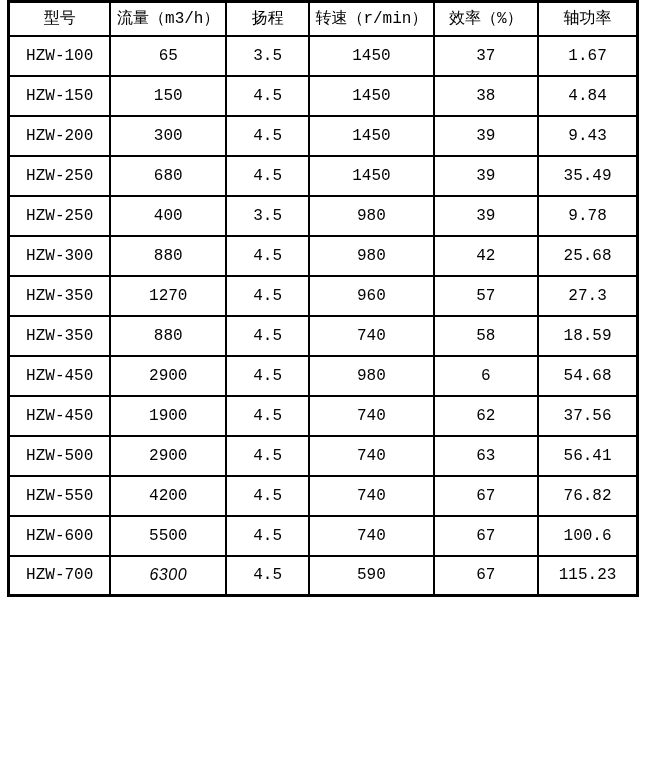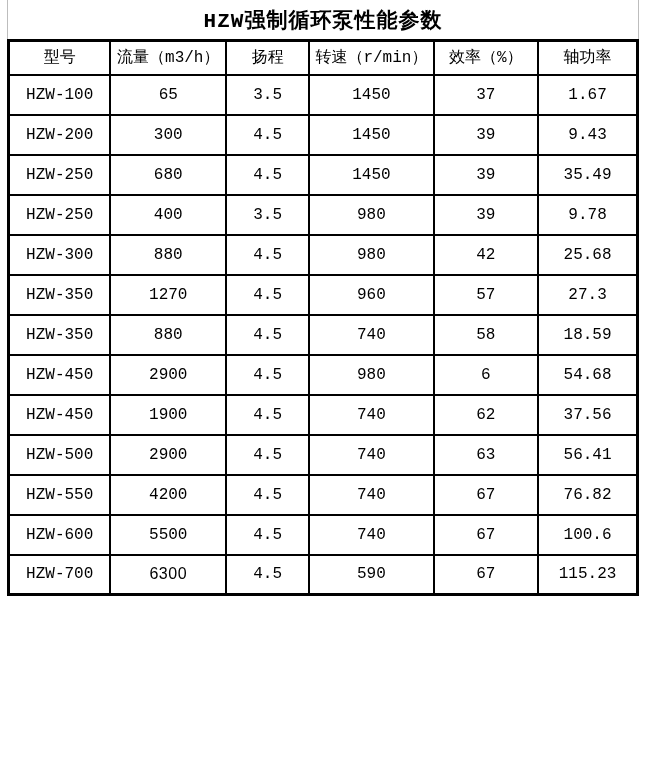--- a/index.html
+++ b/index.html
@@ -42,30 +42,28 @@
     padding: 0 2px;
     white-space: nowrap;
     overflow: hidden;
   }
   table.spec th { height: 34px; margin-top: 16px; }
   table.spec td { height: 40px; }
   td.alt-font {
     font-family: "Liberation Sans", "DejaVu Sans", sans-serif;
     font-weight: bold;
     letter-spacing: 0.5px;
+    font-style: italic;
   }
 </style>
 </head>
 <body>
 
 <div class="page">
 
-  <div class="title-band">
-    <span class="title-text">HZW强制循环泵性能参数</span>
-  </div>
 
   <table class="spec">
     <colgroup>
       <col style="width:16.2%">
       <col style="width:18.4%">
       <col style="width:13.2%">
       <col style="width:19.8%">
       <col style="width:16.6%">
       <col style="width:15.8%">
     </colgroup>
@@ -80,20 +78,28 @@
         </tr>
     </thead>
     <tbody>
         <tr>
           <td>HZW-100</td>
           <td>65</td>
           <td>3.5</td>
           <td>1450</td>
           <td>37</td>
           <td>1.67</td>
+        </tr>
+        <tr>
+          <td>HZW-150</td>
+          <td>150</td>
+          <td>4.5</td>
+          <td>1450</td>
+          <td>38</td>
+          <td>4.84</td>
         </tr>
         <tr>
           <td>HZW-200</td>
           <td>300</td>
           <td>4.5</td>
           <td>1450</td>
           <td>39</td>
           <td>9.43</td>
         </tr>
         <tr>

